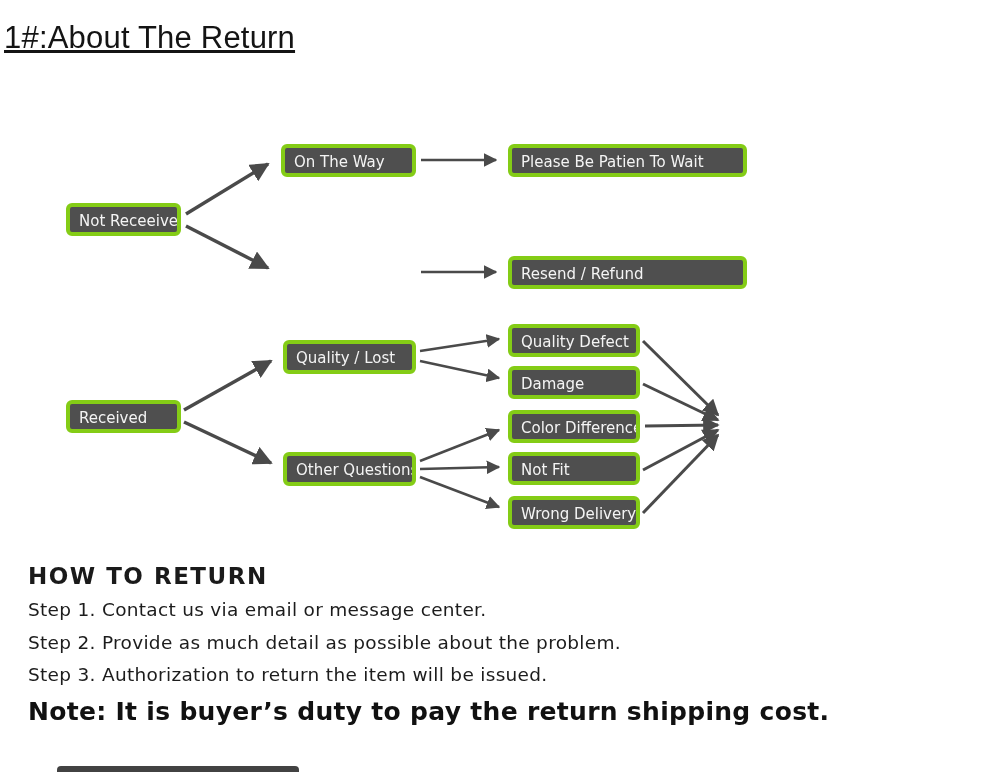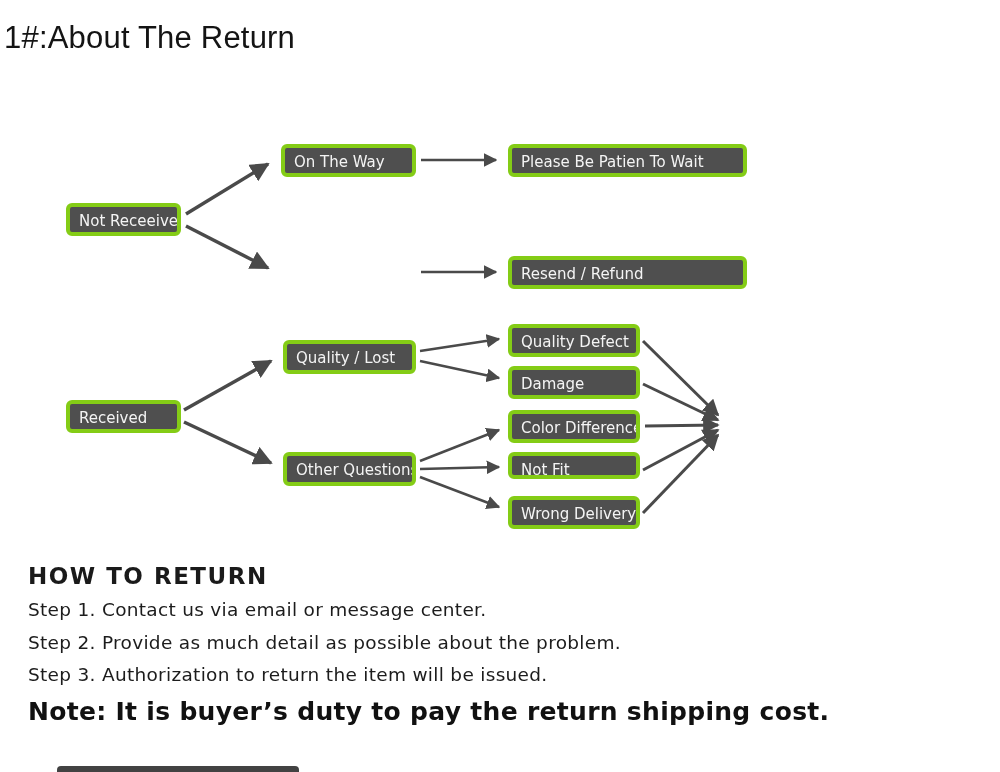--- a/index.html
+++ b/index.html
@@ -4,21 +4,21 @@
 <style>
   html,body{margin:0;padding:0;}
   body{
     width:1000px;height:772px;position:relative;overflow:hidden;
     background:#ffffff;
     font-family:"Liberation Sans", sans-serif;
     color:#1c1c1c;
   }
   .page-title{
     position:absolute;left:4px;top:20px;
-    font-size:31px;font-weight:400;letter-spacing:0.2px;color:#141414;
+    font-size:31px;font-weight:400;letter-spacing:0.2px;color:#141414;text-decoration:underline;
   }
   
   .flow{position:absolute;left:0;top:0;width:1000px;height:560px;}
   .flow svg{position:absolute;left:0;top:0;pointer-events:none;}
   .node{
     position:absolute;box-sizing:border-box;
     background:#4f4f4f;border:4px solid #84cc16;border-radius:6px;
     color:#f4f4f4;font-family:"DejaVu Sans", sans-serif;
     font-size:15px;line-height:29px;padding:0 0 0 9px;
     white-space:nowrap;overflow:hidden;
@@ -86,21 +86,21 @@
   <div class="node" style="left:66px;  top:203px; width:115px; height:33px;">Not Receeived</div>
   <div class="node" style="left:281px; top:144px; width:135px; height:33px;">On The Way</div>
   <div class="node" style="left:508px; top:144px; width:239px; height:33px;">Please Be Patien To Wait</div>
   <div class="node" style="left:508px; top:256px; width:239px; height:33px;">Resend / Refund</div>
   <div class="node" style="left:283px; top:340px; width:133px; height:34px;">Quality / Lost</div>
   <div class="node" style="left:66px;  top:400px; width:115px; height:33px;">Received</div>
   <div class="node" style="left:283px; top:452px; width:133px; height:34px;">Other Questions</div>
   <div class="node" style="left:508px; top:324px; width:132px; height:33px;">Quality Defect</div>
   <div class="node" style="left:508px; top:366px; width:132px; height:33px;">Damage</div>
   <div class="node" style="left:508px; top:410px; width:132px; height:33px;">Color Difference</div>
-  <div class="node" style="left:508px; top:452px; width:132px; height:27px;">Not Fit</div>
+  <div class="node" style="left:508px; top:452px; width:132px; height:33px;">Not Fit</div>
   <div class="node" style="left:508px; top:496px; width:132px; height:33px;">Wrong Delivery</div>
 </div>
 
 <div class="howto">
   <div class="howto-heading">HOW TO RETURN</div>
   <div class="step">Step 1. Contact us via email or message center.</div>
   <div class="step">Step 2. Provide as much detail as possible about the problem.</div>
   <div class="step">Step 3. Authorization to return the item will be issued.</div>
   <div class="note">Note: It is buyer’s duty to pay the return shipping cost.</div>
 </div>

